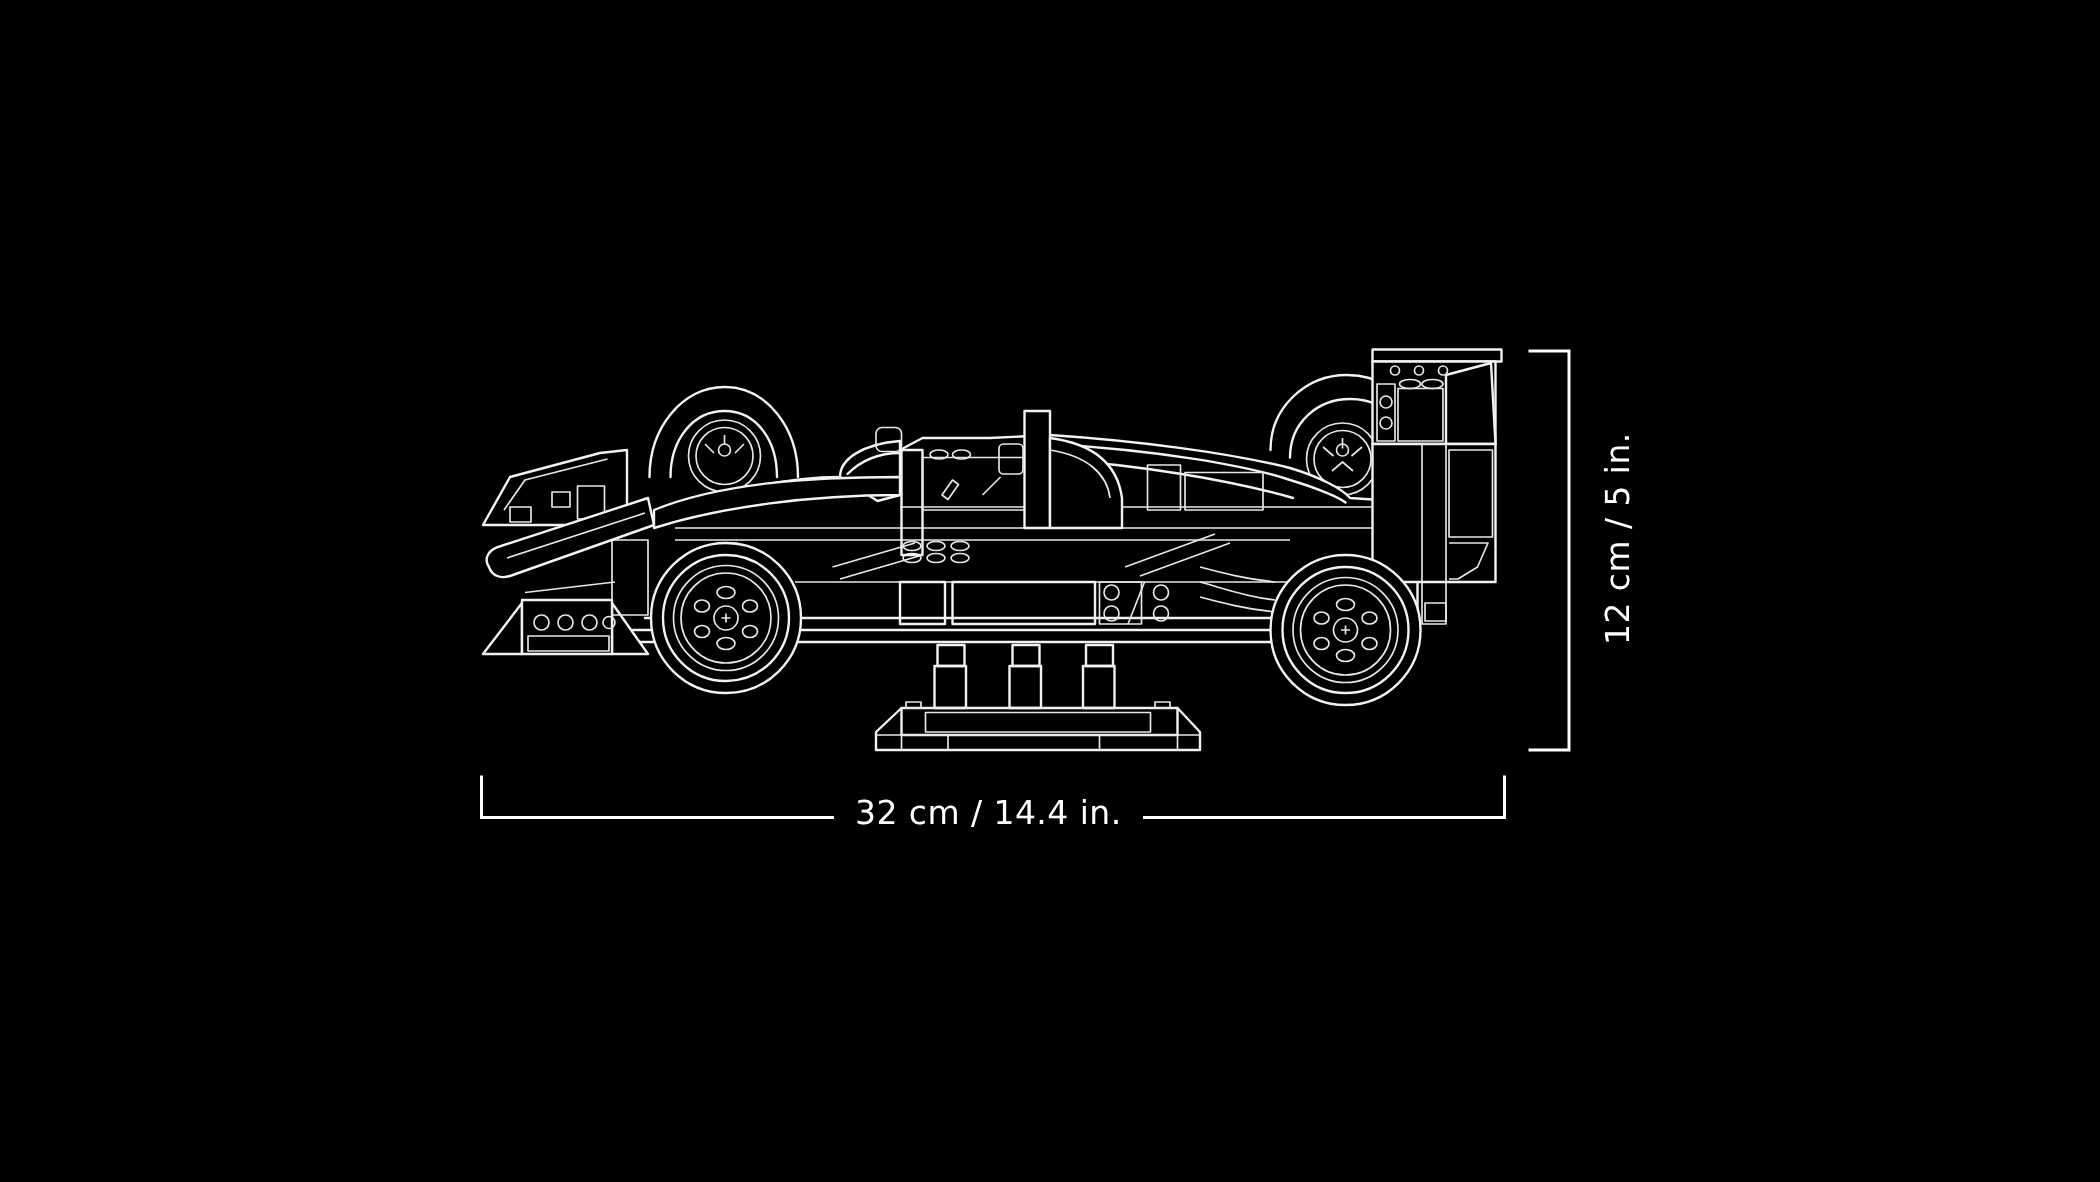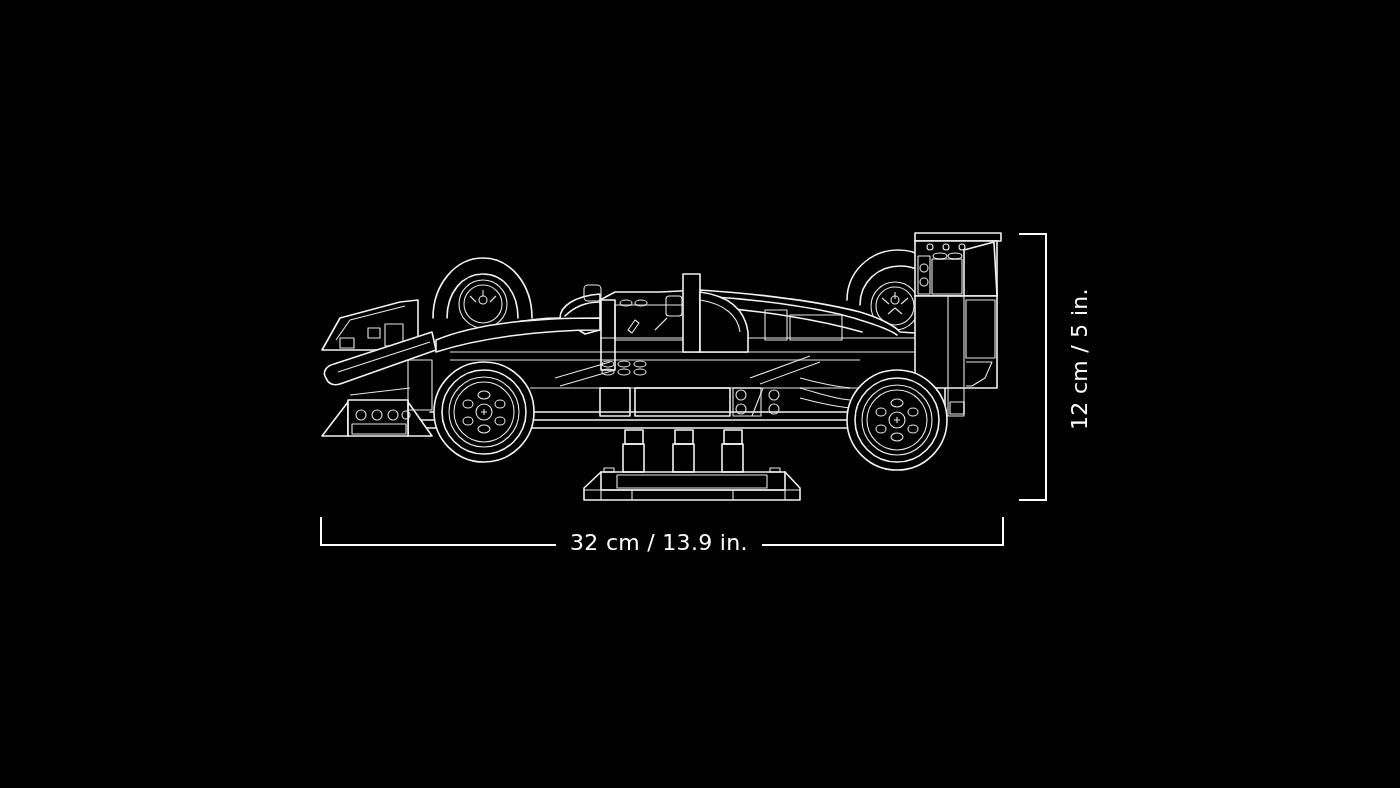--- a/index.html
+++ b/index.html
@@ -222,17 +222,17 @@
     </g>
 
     <g>
       <path class="dim" d="M321,517 L321,545 L1003,545 L1003,517"></path>
     </g>
     <g>
       <path class="dim" d="M1019,234 L1046,234 L1046,500 L1019,500"></path>
     </g>
   </svg>
 
-  <div class="dim-label width">32 cm / 13.9 in.</div>
+  <div class="dim-label width">32 cm / 14.4 in.</div>
 
   <div class="dim-label height">12 cm / 5 in.</div>
 
 </div>
 
 </body></html>

